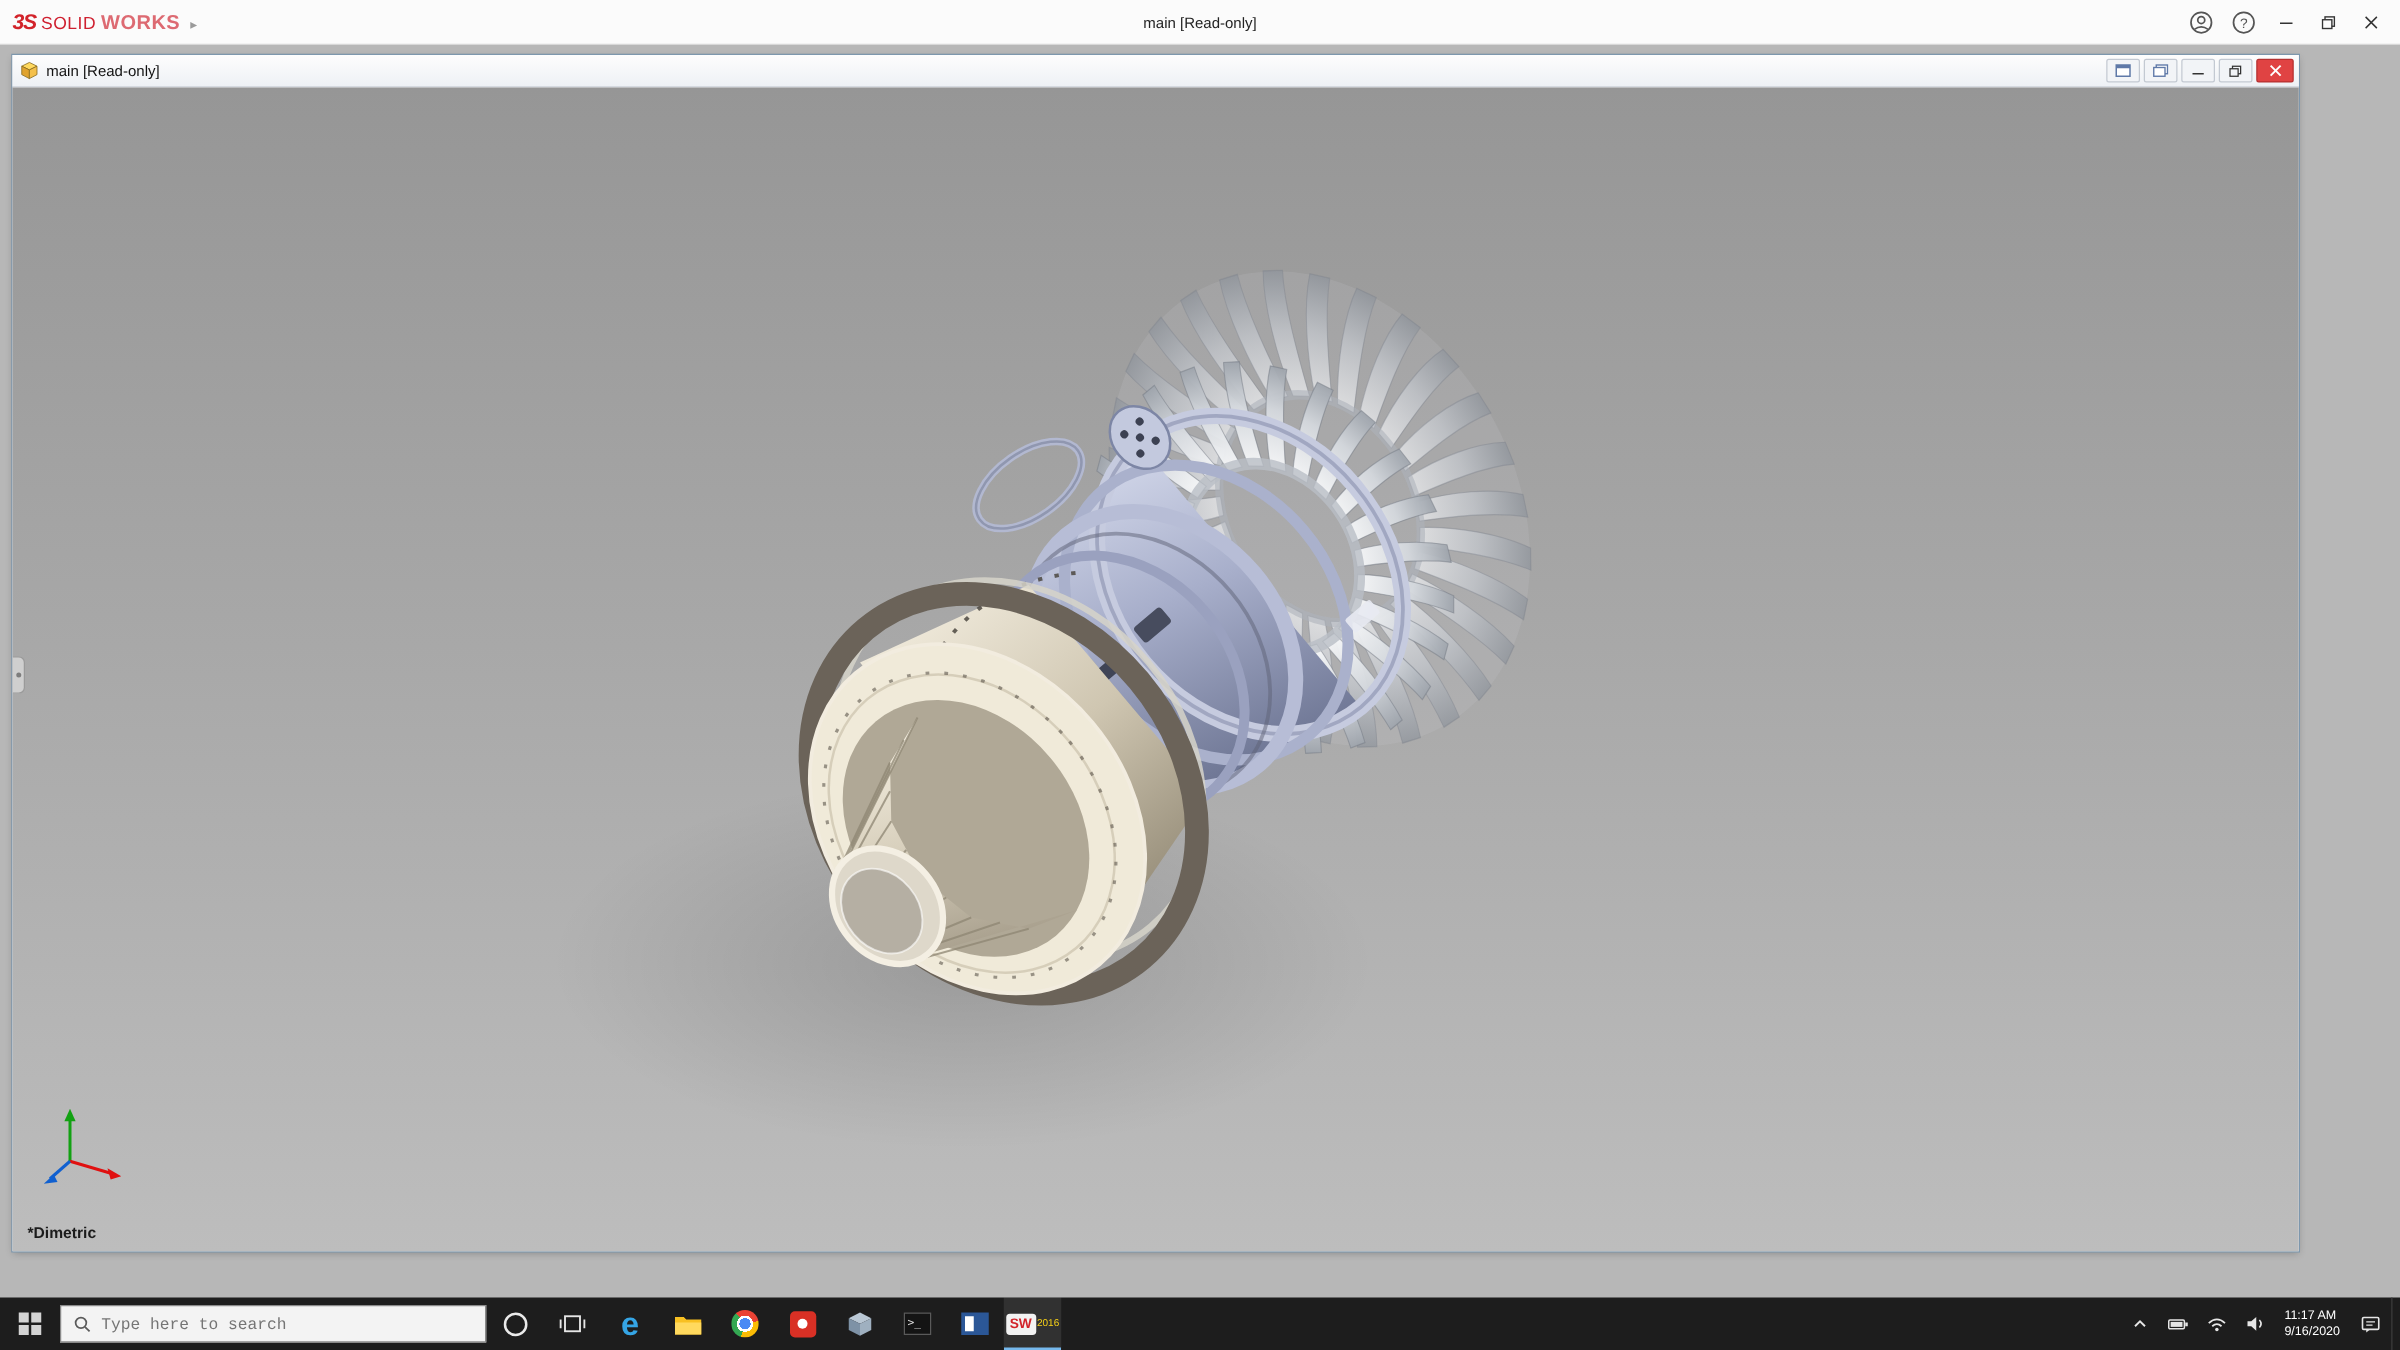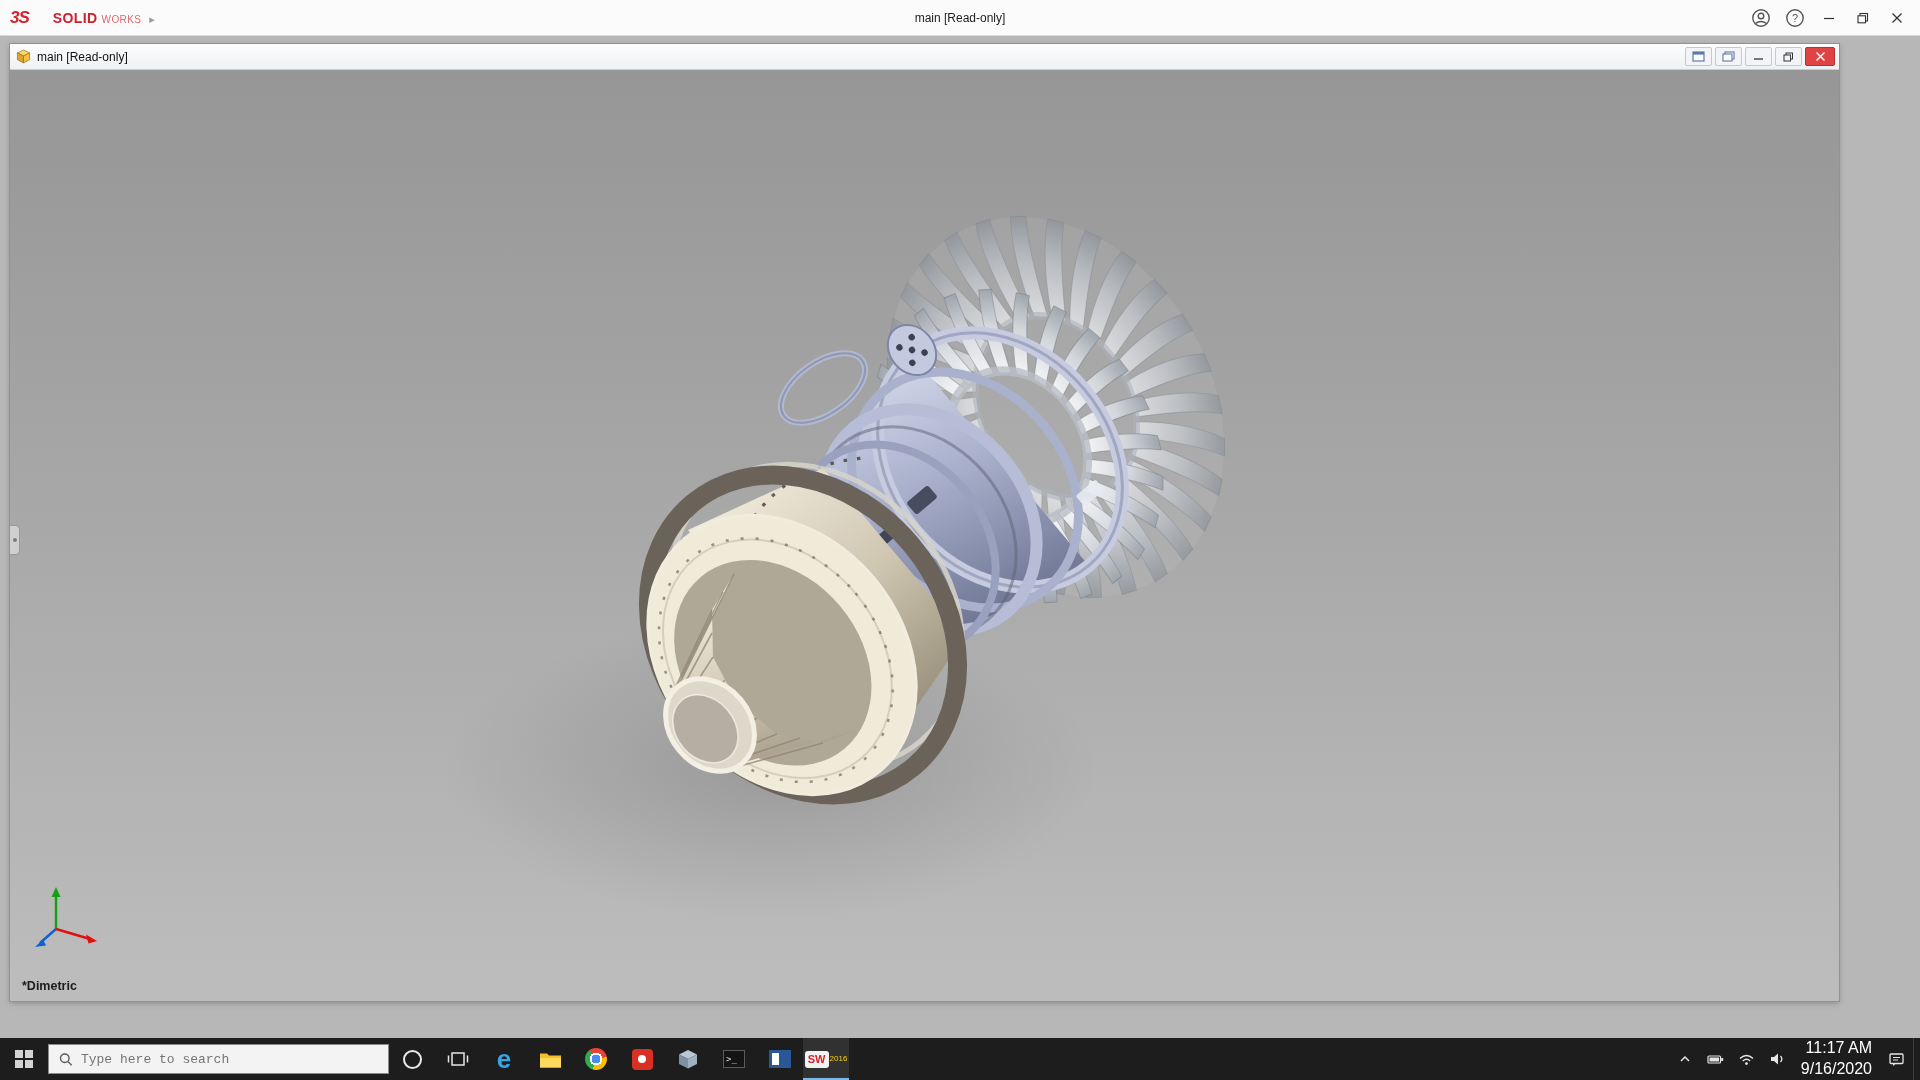--- a/index.html
+++ b/index.html
@@ -5,22 +5,22 @@
   * { margin:0; padding:0; box-sizing:border-box; }
   html,body { width:1920px; height:1080px; background:#000; }
   body { font-family:"Liberation Sans","DejaVu Sans",sans-serif; }
   .screen { position:relative; width:1920px; height:1080px; overflow:hidden; background:#b7b7b7; }
 
   
   .app-titlebar { position:absolute; top:0; left:0; right:0; height:36px; background:#fbfbfb;
     border-bottom:1px solid #d8d8d8; display:flex; align-items:center; }
   .brand { display:flex; align-items:baseline; gap:4px; padding:0 8px 0 10px;justify-content:space-between; }
   .logo-mark { color:#d2232a; font-weight:bold; font-style:italic; font-size:17px; letter-spacing:-1px; }
-  .brand-solid { color:#cf2030; font-weight:bold; font-size:14px; letter-spacing:.4px;margin-left:20px; }
-  .brand-works { color:#dd6a72; font-weight:normal; font-size:10px; letter-spacing:.4px; }
+  .brand-solid { color:#cf2030; font-weight:normal; font-size:14px; letter-spacing:.4px; }
+  .brand-works { color:#dd6a72; font-weight:bold; font-size:16px; letter-spacing:.4px; }
   .brand-arrow { color:#9a9a9a; font-size:11px; margin-left:4px; }
   .app-title { position:absolute; left:0; right:0; text-align:center; font-size:12px; color:#222; pointer-events:none; }
   .titlebar-controls { margin-left:auto; display:flex; align-items:center; gap:4px; padding-right:8px; z-index:2; }
   .tb-ctl { width:30px; height:28px; display:flex; align-items:center; justify-content:center; }
   .tb-ctl svg { display:block; }
 
   
   .workspace { position:absolute; top:36px; bottom:42px; left:0; right:0; background:#b7b7b7; }
   .doc-window { position:absolute; left:10px; top:8px; width:1829px; height:957px; background:#fff;
     box-shadow:0 0 0 1px #7d97ad, 0 2px 6px rgba(0,0,0,.25); }
@@ -64,21 +64,21 @@
   .term-app { width:22px; height:18px; background:#141414; border:1px solid #5a5a5a; color:#dcdcdc;
     font-family:"DejaVu Sans Mono",monospace; font-size:9px; line-height:16px; padding-left:2px; }
   .blue-app { width:22px; height:18px; background:#2b5797; display:flex; align-items:center; }
   .blue-app::after { content:""; width:7px; height:12px; background:#fff; margin-left:3px; }
   .sw-app { display:flex; flex-direction:row; align-items:center; gap:1px;justify-content:space-between; }
   .sw-chip { width:24px; height:17px; background:#f2f2f2; border-radius:3px; color:#d2232a;
     font-size:11px; font-weight:bold; text-align:center; line-height:17px; }
   .sw-badge { font-size:8px; color:#f7d117; line-height:8px; }
   .tray { margin-left:auto; display:flex; align-items:center; gap:2px; padding-right:2px; }
   .tray-btn { height:42px; display:flex; align-items:center; justify-content:center; padding:0 6px; }
-  .clock { text-align:right; font-size:16px; line-height:1.3; color:#fff; padding:0 8px; }
+  .clock { text-align:left; font-size:10px; line-height:1.3; color:#fff; padding:0 8px; }
   .show-desktop { width:5px; height:42px; border-left:1px solid #3c3c3c; }
 </style>
 </head>
 <body>
 
 <div class="screen">
 
   <header class="app-titlebar">
     <div class="brand">
       <span class="logo-mark">3S</span>

